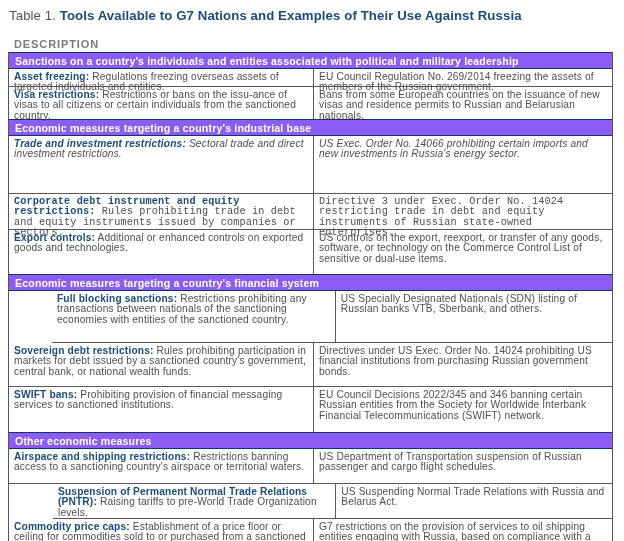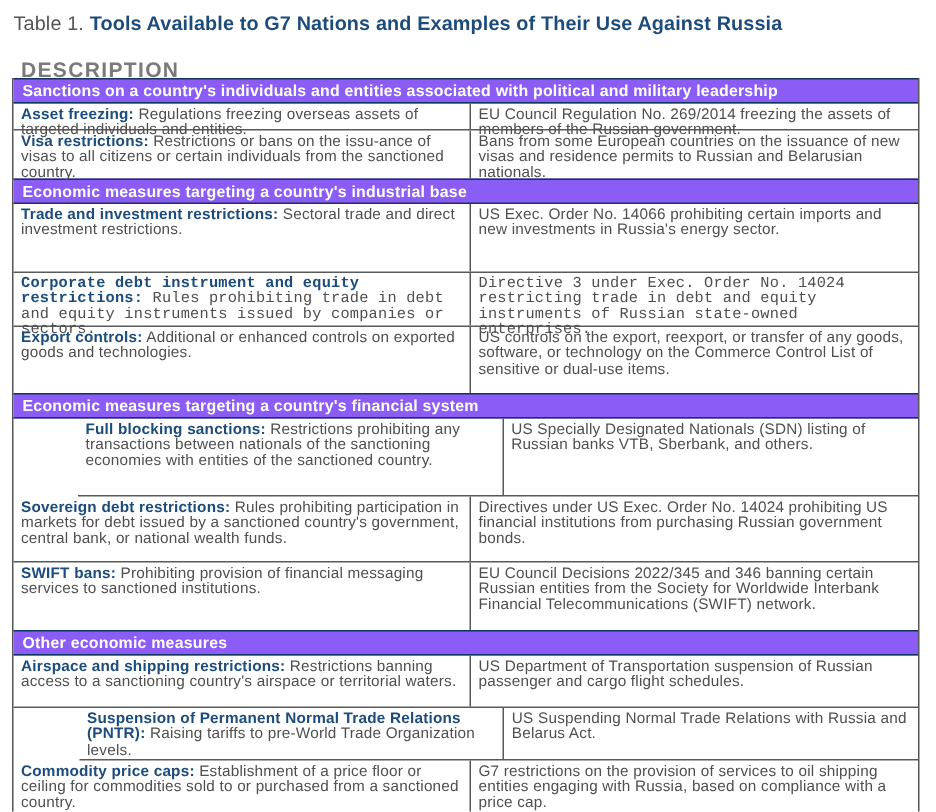--- a/index.html
+++ b/index.html
@@ -30,21 +30,21 @@
     .title .main {
       color: #1c4c7c;
       font-weight: bold;
     }
     .colheads {
       position: absolute;
       left: 9px;
       top: 38px;
       width: 604px;
       height: 13px;
-      font-size: 14px;
+      font-size: 11px;
       font-weight: bold;
       color: #7a7a7a;
       letter-spacing: 0.9px;
     }
     .colheads .c1 { position: absolute; left: 5px; top: 0; }
     .colheads .c2 { position: absolute; left: 310px; top: 0; }
 
     .table {
       position: absolute;
       left: 8px;
@@ -111,21 +111,21 @@
   <div class="row" style="height:18px;">
     <div class="cell left"><span class="term">Asset freezing:</span><span> Regulations freezing overseas assets of targeted individuals and entities.</span></div>
     <div class="cell right">EU Council Regulation No. 269/2014 freezing the assets of members of the Russian government.</div>
   </div>
   <div class="row last" style="height:32px;">
     <div class="cell left"><span class="term">Visa restrictions:</span><span> Restrictions or bans on the issu-ance of visas to all citizens or certain individuals from the sanctioned country.</span></div>
     <div class="cell right">Bans from some European countries on the issuance of new visas and residence permits to Russian and Belarusian nationals.</div>
   </div>
 
   <div class="section" style="height:17px;">Economic measures targeting a country's industrial base</div>
-  <div class="row" style="height:46px;">
+  <div class="row" style="height:58px;font-style:italic;">
     <div class="cell left"><span class="term">Trade and investment restrictions:</span><span> Sectoral trade and direct investment restrictions.</span></div>
     <div class="cell right">US Exec. Order No. 14066 prohibiting certain imports and new investments in Russia's energy sector.</div>
   </div>
   <div class="row" style="height:36px;font-family:Liberation Mono, monospace;">
     <div class="cell left"><span class="term">Corporate debt instrument and equity restrictions:</span><span> Rules prohibiting trade in debt and equity instruments issued by companies or sectors.</span></div>
     <div class="cell right">Directive 3 under Exec. Order No. 14024 restricting trade in debt and equity instruments of Russian state-owned enterprises.</div>
   </div>
   <div class="row last" style="height:44px;">
     <div class="cell left"><span class="term">Export controls:</span><span> Additional or enhanced controls on exported goods and technologies.</span></div>
     <div class="cell right">US controls on the export, reexport, or transfer of any goods, software, or technology on the Commerce Control List of sensitive or dual-use items.</div>

